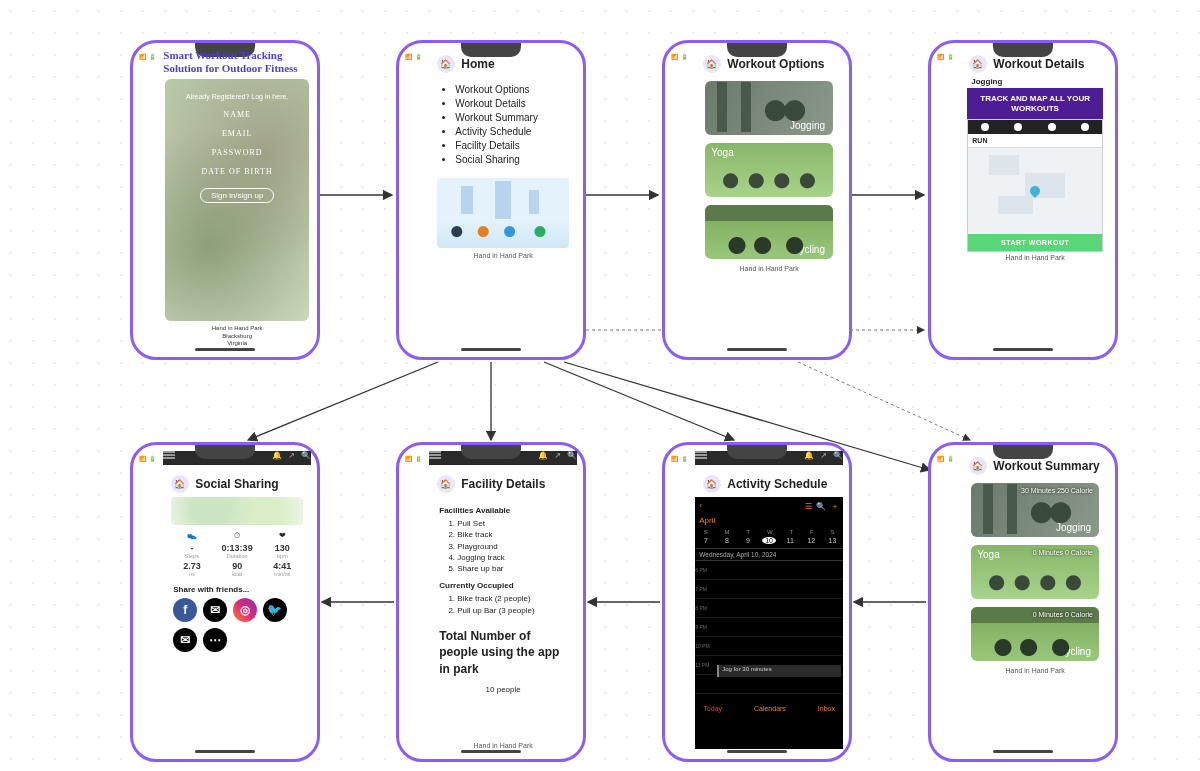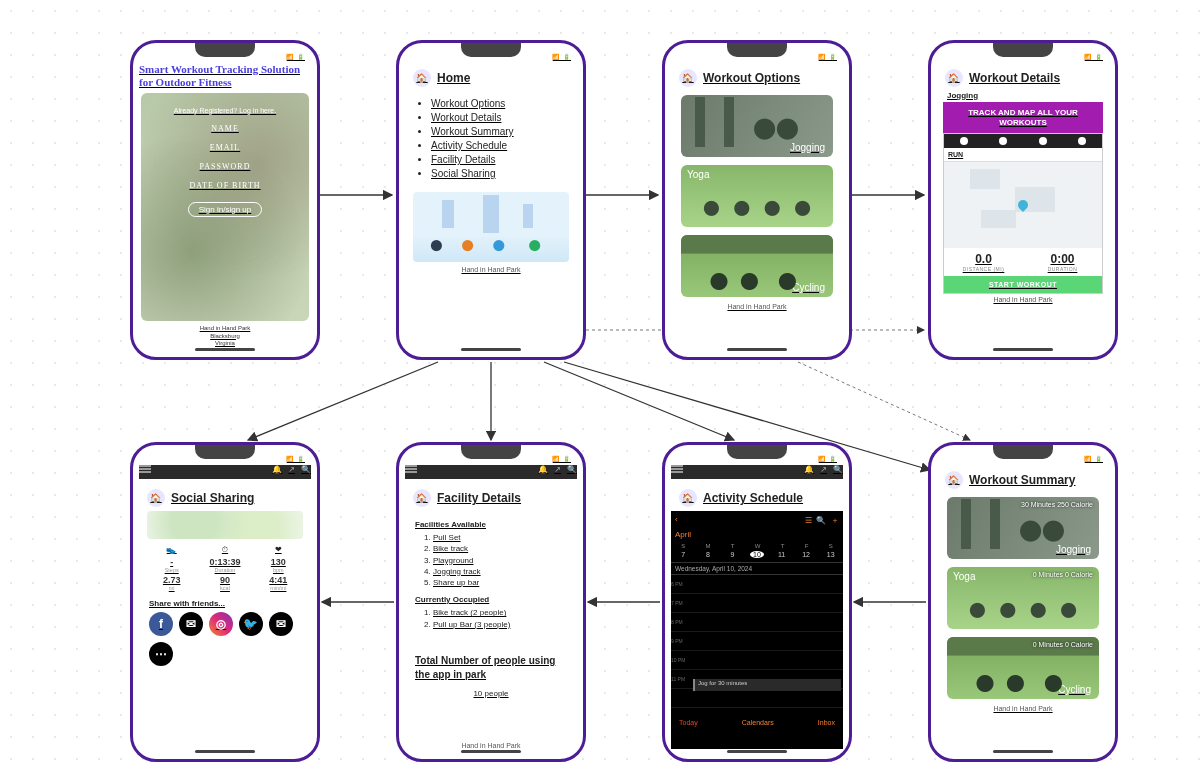--- a/index.html
+++ b/index.html
@@ -18,28 +18,26 @@
     background-image: radial-gradient(circle, #d0d0e0 1px, transparent 1px);
     background-size: 22px 22px;
     opacity: .5;
     z-index: 0;
   }
   svg.arrows { position:absolute; inset:0; z-index:1; pointer-events:none; }
   .phone {
     position: absolute;
     width: 190px;
     height: 320px;
-    border: 3px solid #4c1d95;
+    border: 3px solid #8b5cf6;
     border-radius: 26px;
     background: #fff;
     z-index: 2;
     display: flex;
-    flex-direction: column;
     padding: 6px 6px 10px 6px;
-    text-decoration: underline;
   }
   .phone .notch {
     position:absolute; top:0; left:50%; transform:translateX(-50%);
     width:60px; height:14px; background:#444; border-radius:0 0 10px 10px;
   }
   .phone .homebar {
     position:absolute; bottom:6px; left:50%; transform:translateX(-50%);
     width:60px; height:3px; background:#444; border-radius:3px;
   }
   .phone .statusbar {
@@ -96,21 +94,21 @@
     content:""; position:absolute; bottom:6px; left:0; right:0; height:26px;
     background:
       radial-gradient(circle at 15% 60%, #2c3e50 5px, transparent 6px),
       radial-gradient(circle at 35% 60%, #e67e22 5px, transparent 6px),
       radial-gradient(circle at 55% 60%, #3498db 5px, transparent 6px),
       radial-gradient(circle at 78% 60%, #27ae60 5px, transparent 6px);
   }
 
   
   .opt-thumb {
-    margin:4px 10px; height:62px; border-radius:6px; position:relative;
+    margin:4px 10px; height:54px; border-radius:6px; position:relative;
     display:flex; align-items:flex-end; justify-content:flex-end;
     color:#fff; font-size:10px; padding:4px 8px; overflow:hidden;
   }
   .opt-thumb .overlay { position:absolute; top:4px; right:6px; font-size:7px; text-align:right; line-height:1.1; text-shadow:0 0 3px #000;}
   .thumb-jog { background: linear-gradient(120deg,#6b7a6b,#8a998a); }
   .thumb-jog::before{ content:""; position:absolute; inset:0; background:
       linear-gradient(#4a5a4a,#4a5a4a) 10% 20%/10px 50px no-repeat,
       linear-gradient(#4a5a4a,#4a5a4a) 30% 20%/10px 50px no-repeat,
       radial-gradient(circle at 55% 55%, #3a4a3a 10px, transparent 11px),
       radial-gradient(circle at 70% 55%, #3a4a3a 10px, transparent 11px);}
@@ -123,21 +121,21 @@
   .thumb-yoga .lbl { position:absolute; top:4px; left:6px; font-size:10px;}
   .thumb-cyc { background: linear-gradient(#7aa85a,#9ac87a); }
   .thumb-cyc::before{ content:""; position:absolute; inset:0; background:
       radial-gradient(circle at 25% 75%, #2a3a2a 8px, transparent 9px),
       radial-gradient(circle at 45% 75%, #2a3a2a 8px, transparent 9px),
       radial-gradient(circle at 70% 75%, #2a3a2a 8px, transparent 9px),
       linear-gradient(#5a7a4a,#5a7a4a) 0 0/100% 30% no-repeat;}
 
   
   .det-sub { font-size:8px; padding:0 10px 2px 10px; font-weight:600;}
-  .det-banner { margin:0 6px; background:#a21caf; color:#fff; text-align:center; font-size:8px; font-weight:700; padding:6px 4px; line-height:1.2;}
+  .det-banner { margin:0 6px; background:#4c1d95; color:#fff; text-align:center; font-size:8px; font-weight:700; padding:6px 4px; line-height:1.2;}
   .det-app { margin:0 6px; border:1px solid #ccc; background:#fff; }
   .det-app-top { height:14px; background:#222; display:flex; align-items:center; justify-content:space-around;}
   .det-app-top span{ width:8px;height:8px;border-radius:50%;background:#fff;}
   .det-run { font-size:7px; padding:3px 4px; font-weight:700; border-bottom:1px solid #ddd;}
   .det-map { height:86px; background:#eef2f5; position:relative;}
   .det-map::before{content:"";position:absolute;inset:0;background:
       linear-gradient(#dde4ea,#dde4ea) 20% 10%/30px 20px no-repeat,
       linear-gradient(#dde4ea,#dde4ea) 60% 40%/40px 25px no-repeat,
       linear-gradient(#dde4ea,#dde4ea) 30% 70%/35px 18px no-repeat;}
   .det-pin{position:absolute;left:50%;top:50%;width:10px;height:10px;background:#3eb4d8;border-radius:50% 50% 50% 0;transform:translate(-50%,-50%) rotate(-45deg);}
@@ -147,21 +145,21 @@
   .det-stats .l { font-size:5px; color:#888; letter-spacing:.5px;}
   .det-start { background:#5bd676; color:#fff; text-align:center; font-size:7px; font-weight:700; padding:5px 0; letter-spacing:.5px;}
 
   
   .appbar { height:20px; background:#2a2a2a; display:flex; align-items:center; justify-content:space-between; padding:0 6px; margin:-6px -6px 4px -6px; border-radius:20px 20px 0 0;}
   .appbar .menu{width:12px;height:8px;background:linear-gradient(#999,#999) 0 0/100% 2px no-repeat,linear-gradient(#999,#999) 0 3px/100% 2px no-repeat,linear-gradient(#999,#999) 0 6px/100% 2px no-repeat;}
   .appbar .ricons{display:flex;gap:6px;color:#aaa;font-size:8px;}
   .fac-body { padding:2px 10px; font-size:8px; line-height:1.4;}
   .fac-h { font-weight:700; margin-top:6px; margin-bottom:2px;}
   .fac-body ol { padding-left:18px;}
-  .fac-total { font-weight:700; font-size:10px; margin-top:24px;}
+  .fac-total { font-weight:700; font-size:12px; margin-top:12px;}
   .fac-count { text-align:center; margin-top:6px;}
 
   
   .sched { flex:1; background:#000; margin:0 -2px; color:#ccc; font-size:7px; position:relative;}
   .sched-top{display:flex;justify-content:space-between;padding:4px 6px;color:#f08030;font-size:8px;}
   .sched-mo{padding:0 6px 2px 6px;color:#f08030;font-size:8px;}
   .sched-days{display:flex;justify-content:space-around;padding:2px 2px;font-size:6px;color:#888;}
   .sched-nums{display:flex;justify-content:space-around;padding:0 2px 4px 2px;font-size:7px;}
   .sched-nums span{width:14px;text-align:center;}
   .sched-nums .sel{background:#fff;color:#000;border-radius:50%;}
@@ -304,30 +302,20 @@
       <div class="det-app-top">
           <span></span>
           <span></span>
           <span></span>
           <span></span>
         </div>
       <div class="det-run">RUN</div>
       <div class="det-map">
           <div class="det-pin"></div>
         </div>
-      <div class="det-stats">
-        <div>
-          <div class="v">0.0</div>
-          <div class="l">DISTANCE (MI)</div>
-        </div>
-        <div>
-          <div class="v">0:00</div>
-          <div class="l">DURATION</div>
-        </div>
-      </div>
       <div class="det-start">START WORKOUT</div>
     </div>
     <div class="footer-caption">Hand in Hand Park</div>
   </div>
   <div class="homebar"></div>
 </div>
 
 <div class="phone pos5">
   <div class="notch"></div>
   <div class="statusbar">📶 &nbsp;🔋</div>

